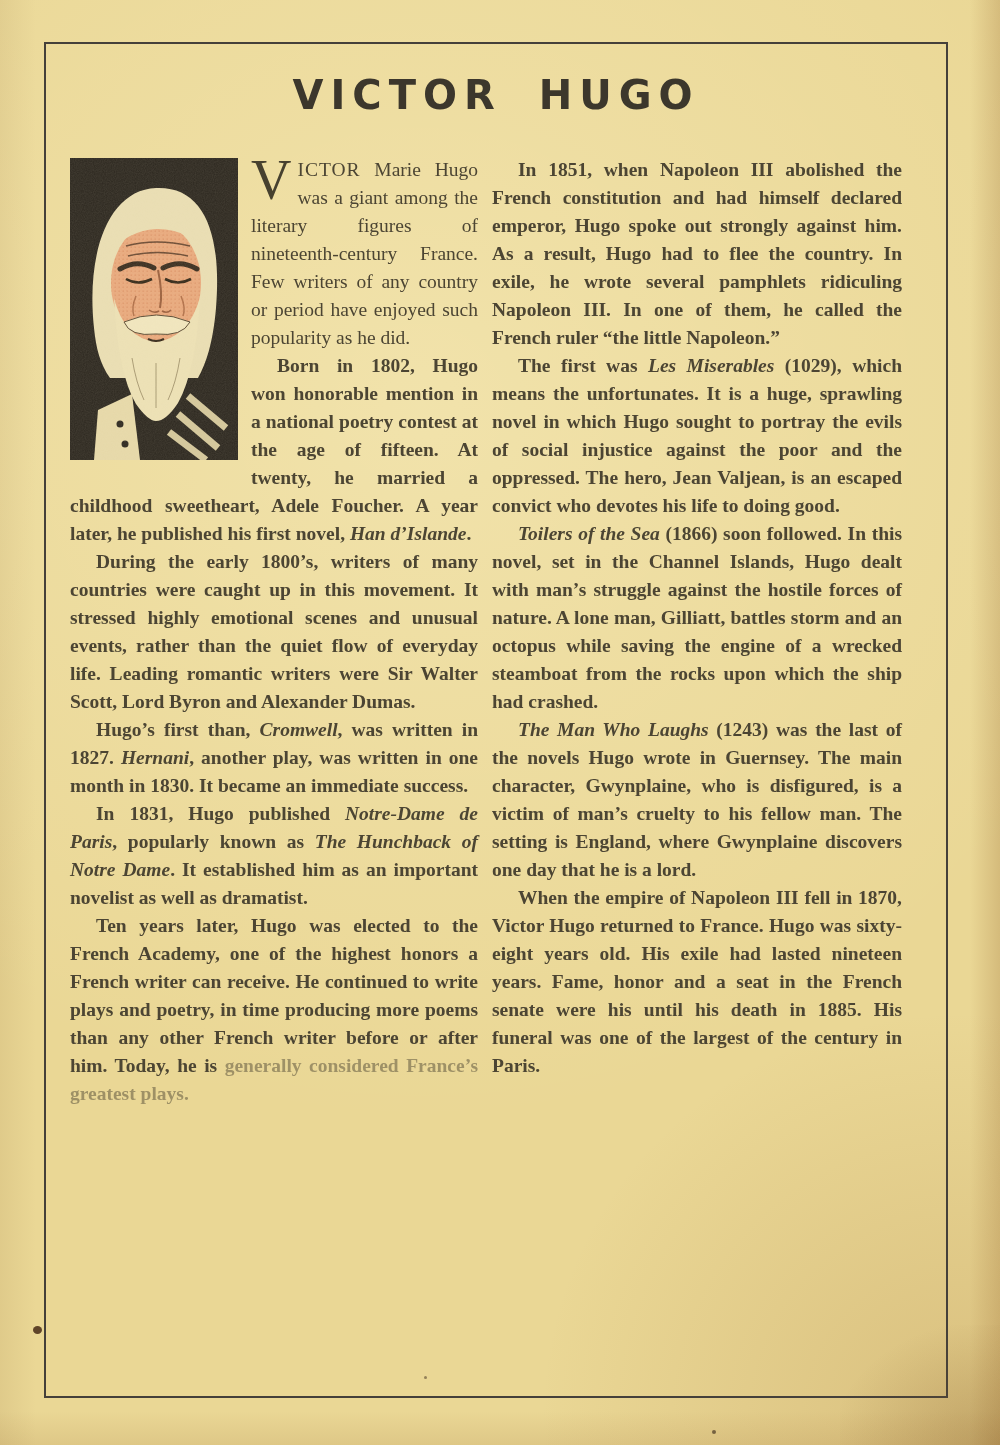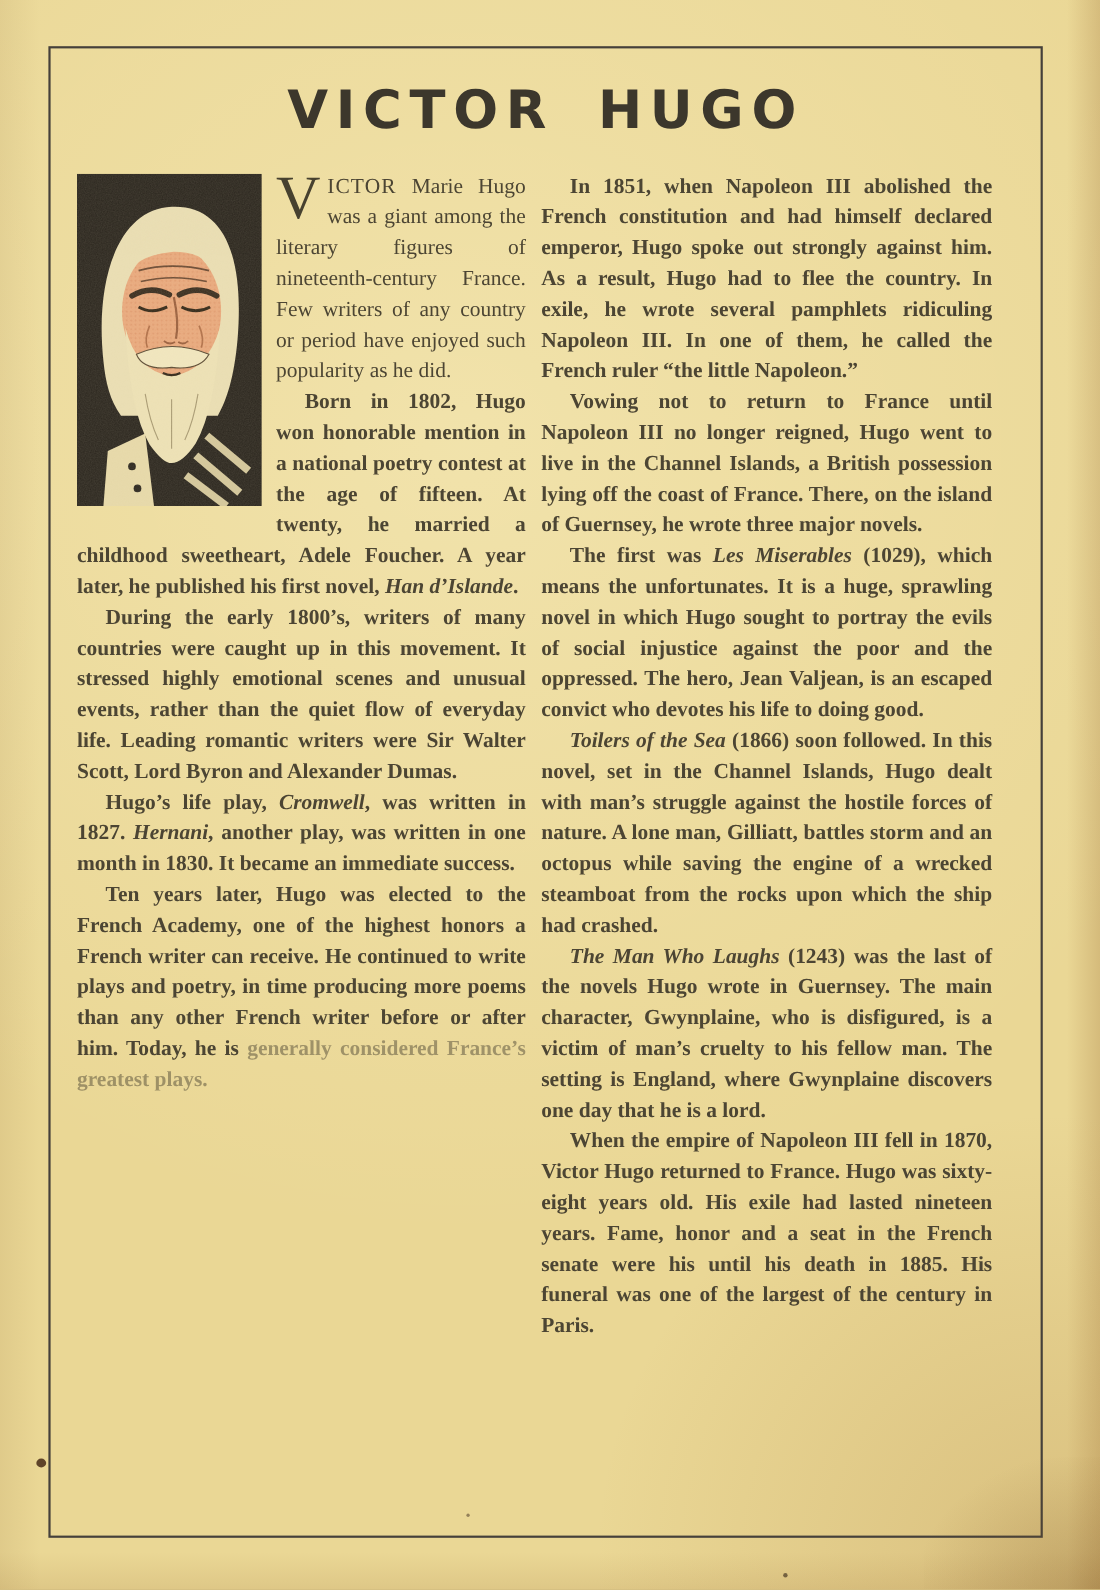--- a/index.html
+++ b/index.html
@@ -20,21 +20,21 @@
   }
   .frame{
     position:absolute;left:44px;top:42px;width:904px;height:1356px;
     box-sizing:border-box;border:2px solid #45403a;
     pointer-events:none;
   }
   .title{
     position:absolute;left:44px;top:72px;width:904px;margin:0;
     text-align:center;
     font-family:"DejaVu Sans", sans-serif;
-    font-weight:800;font-size:48px;
+    font-weight:800;font-size:40px;
     letter-spacing:7px;word-spacing:16px;
     color:#3c372c;
   }
   .col{
     position:absolute;top:156px;
     font-size:19.5px;line-height:28px;
     text-align:justify;
   }
   .col-left{left:70px;width:408px;}
   .col-right{left:492px;width:410px;}
@@ -129,27 +129,27 @@
           <line x1="108" y1="256" x2="148" y2="290"></line>
           <line x1="99" y1="274" x2="136" y2="302"></line>
         </g>
 
         <rect x="0" y="0" width="168" height="302" filter="url(#grain)" opacity="0.4"></rect>
       </svg>
     </div>
   <p class=""><span class="dropcap">V</span><span class="caps-run">ICTOR</span><span> Marie Hugo was a giant among the literary figures of nineteenth-century France. Few writers of any country or period have enjoyed such popularity as he did.</span></p>
       <p class="indent"><span>Born in 1802, Hugo won honorable mention in a national poetry contest at the age of fifteen. At twenty, he married a childhood sweetheart, Adele Foucher. A year later, he published his first novel, </span><i>Han d’Islande</i><span>.</span></p>
       <p class="indent"><span>During the early 1800’s, writers of many countries were caught up in this movement. It stressed highly emotional scenes and unusual events, rather than the quiet flow of everyday life. Leading romantic writers were Sir Walter Scott, Lord Byron and Alexander Dumas.</span></p>
-      <p class="indent"><span>Hugo’s life play, </span><i>Cromwell</i><span>, was written in 1827. </span><i>Hernani</i><span>, another play, was written in one month in 1830. It became an immediate success.</span></p>
+      <p class="indent"><span>Hugo’s first than, </span><i>Cromwell</i><span>, was written in 1827. </span><i>Hernani</i><span>, another play, was written in one month in 1830. It became an immediate success.</span></p>
+      <p class="indent"><span>In 1831, Hugo published </span><i>Notre-Dame de Paris</i><span>, popularly known as </span><i>The Hunchback of Notre Dame</i><span>. It established him as an important novelist as well as dramatist.</span></p>
       <p class="indent"><span>Ten years later, Hugo was elected to the French Academy, one of the highest honors a French writer can receive. He continued to write plays and poetry, in time producing more poems than any other French writer before or after him. Today, he is </span><span class="faded">generally considered France’s greatest plays.</span></p>
     </div>
 
   <div class="col col-right">
       <p class="indent"><span>In 1851, when Napoleon III abolished the French constitution and had himself declared emperor, Hugo spoke out strongly against him. As a result, Hugo had to flee the country. In exile, he wrote several pamphlets ridiculing Napoleon III. In one of them, he called the French ruler “the little Napoleon.”</span></p>
-      <p class="indent"><span>Vowing not to return to France until Napoleon III no longer reigned, Hugo went to live in the Channel Islands, a British possession lying off the coast of France. There, on the island of Guernsey, he wrote three major novels.</span></p>
       <p class="indent"><span>The first was </span><i>Les Miserables</i><span> (1029), which means the unfortunates. It is a huge, sprawling novel in which Hugo sought to portray the evils of social injustice against the poor and the oppressed. The hero, Jean Valjean, is an escaped convict who devotes his life to doing good.</span></p>
       <p class="indent"><i>Toilers of the Sea</i><span> (1866) soon followed. In this novel, set in the Channel Islands, Hugo dealt with man’s struggle against the hostile forces of nature. A lone man, Gilliatt, battles storm and an octopus while saving the engine of a wrecked steamboat from the rocks upon which the ship had crashed.</span></p>
       <p class="indent"><i>The Man Who Laughs</i><span> (1243) was the last of the novels Hugo wrote in Guernsey. The main character, Gwynplaine, who is disfigured, is a victim of man’s cruelty to his fellow man. The setting is England, where Gwynplaine discovers one day that he is a lord.</span></p>
       <p class="indent"><span>When the empire of Napoleon III fell in 1870, Victor Hugo returned to France. Hugo was sixty-eight years old. His exile had lasted nineteen years. Fame, honor and a seat in the French senate were his until his death in 1885. His funeral was one of the largest of the century in Paris.</span></p>
     </div>
 
   <div class="ink-dot"></div>
   <div class="speck speck-1"></div>
   <div class="speck speck-2"></div>
   <div class="edge-shade-br"></div>

